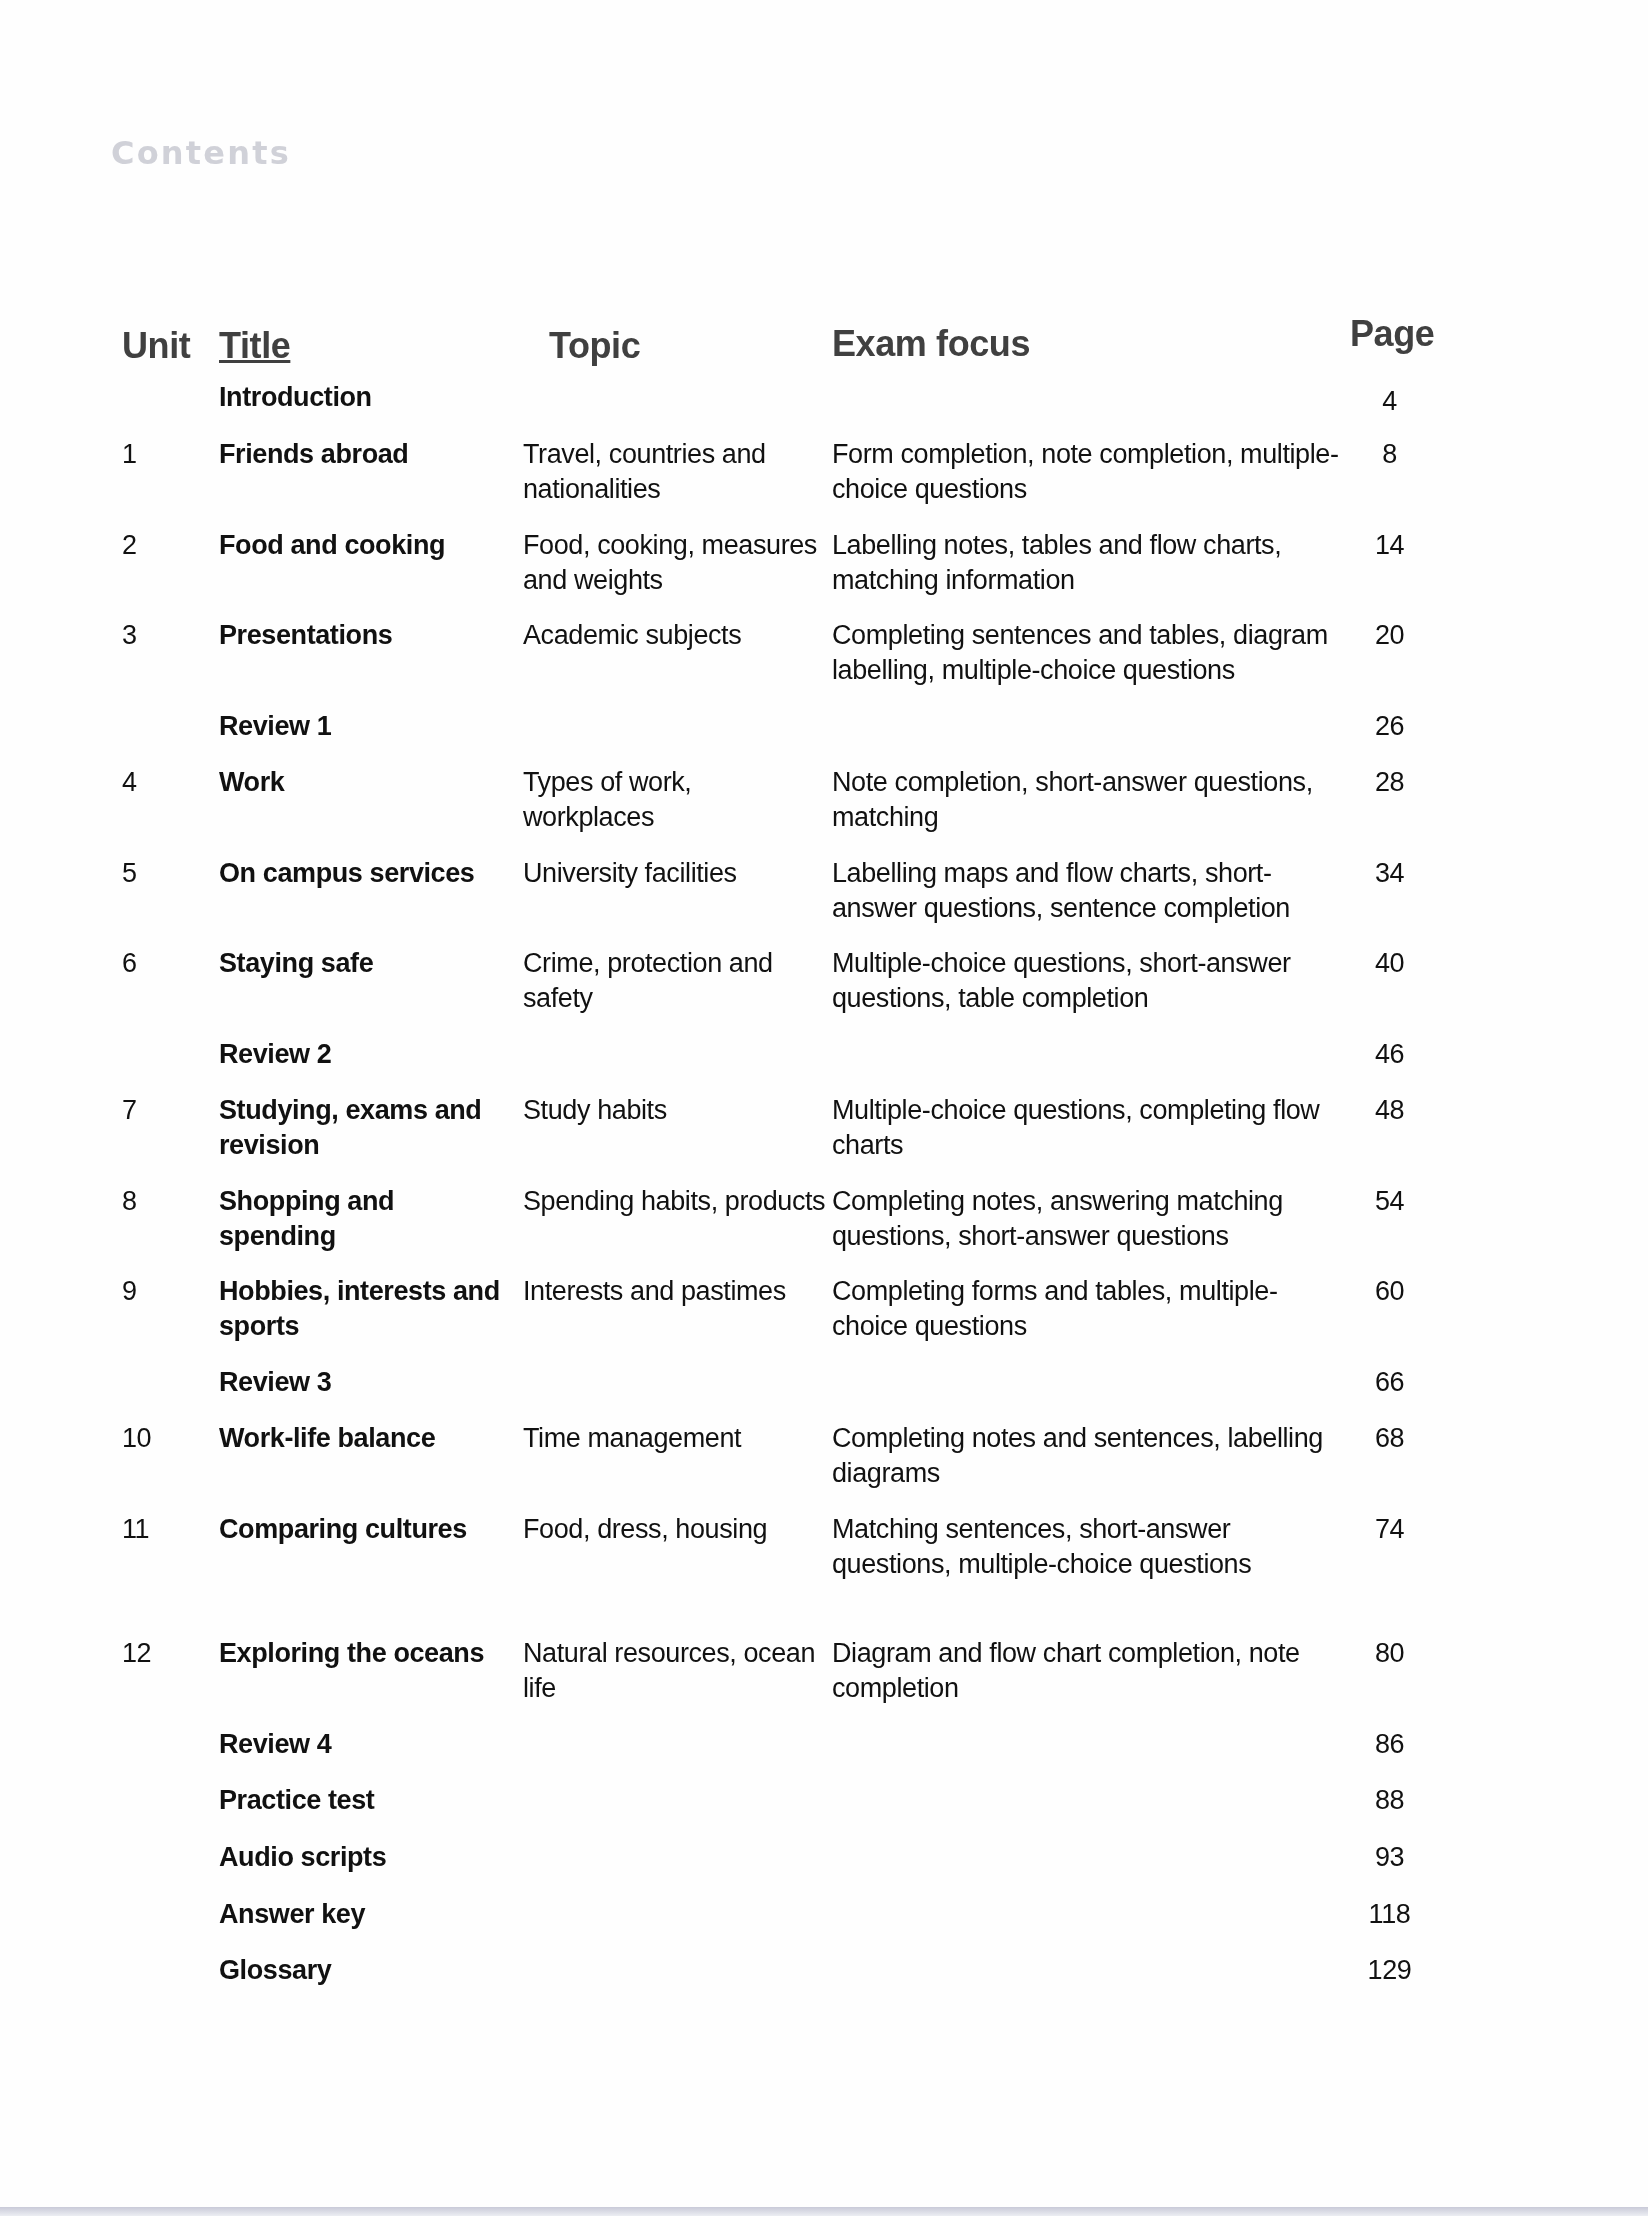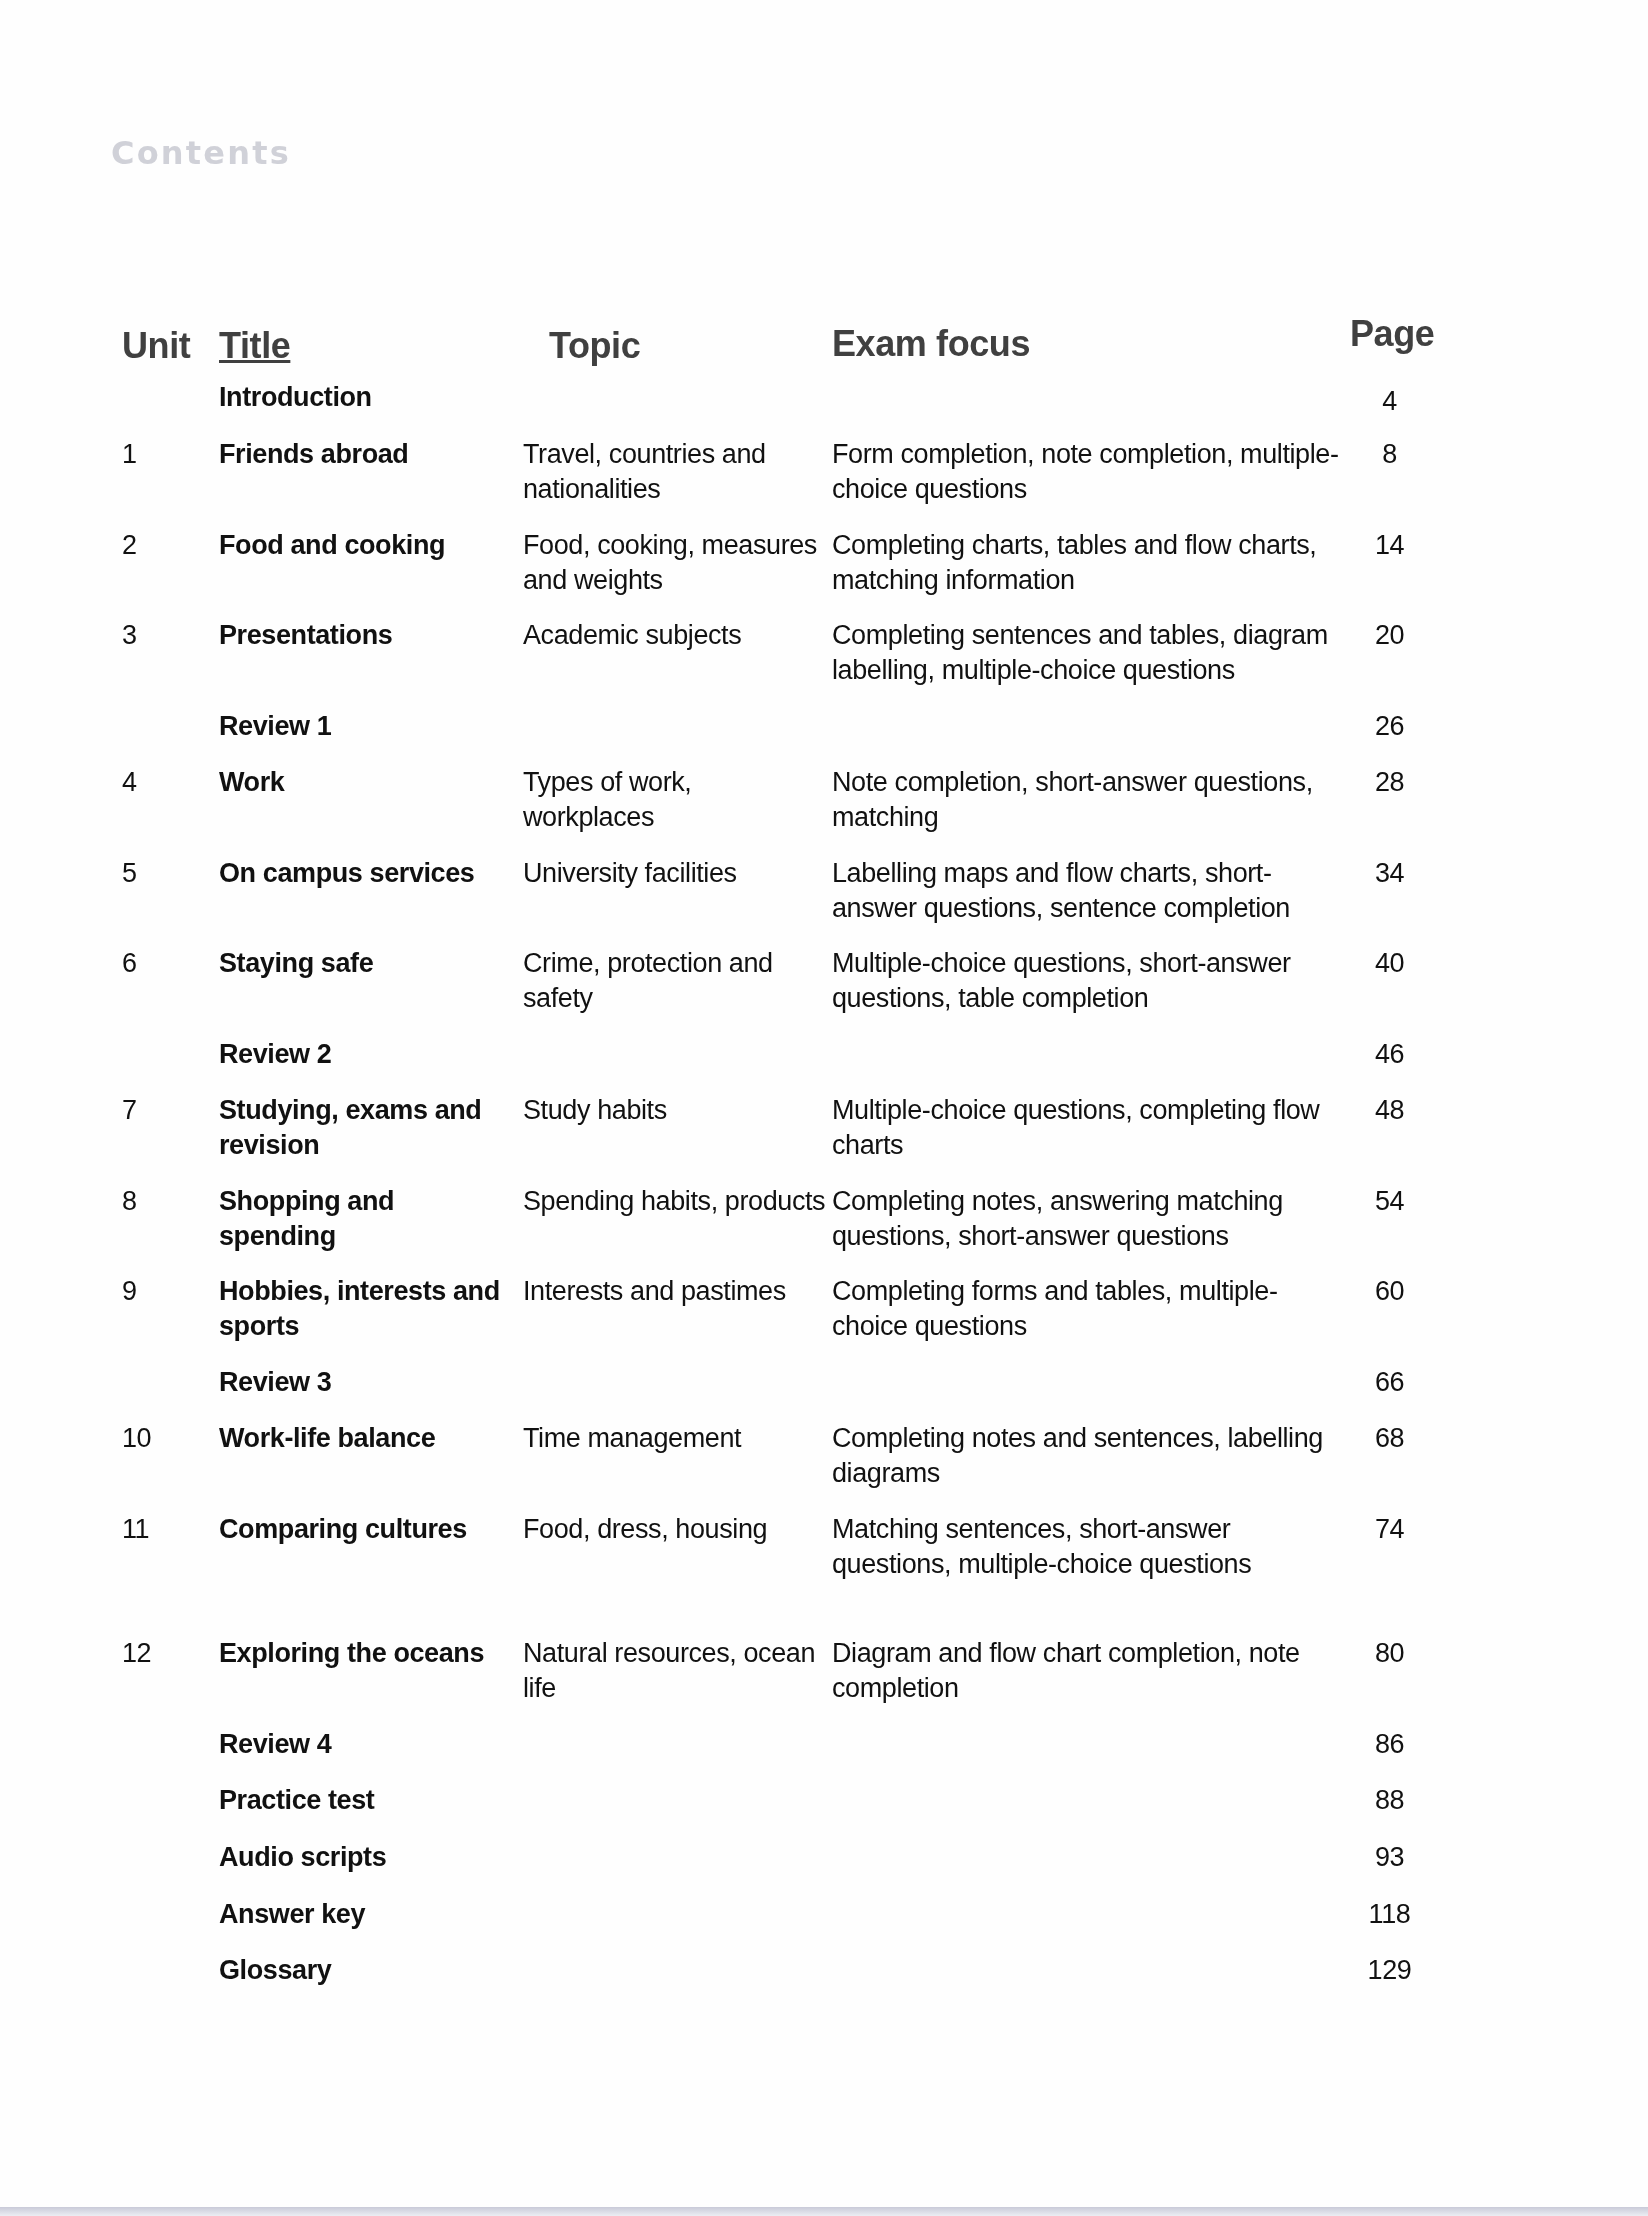--- a/index.html
+++ b/index.html
@@ -102,21 +102,21 @@
       <div class="cell c-title">Friends abroad</div>
       <div class="cell c-topic">Travel, countries and nationalities</div>
       <div class="cell c-exam">Form completion, note completion, multiple-choice questions</div>
       <div class="cell c-page">8</div>
     </div>
 
     <div class="row" style="top:528px">
       <div class="cell c-unit">2</div>
       <div class="cell c-title">Food and cooking</div>
       <div class="cell c-topic">Food, cooking, measures and weights</div>
-      <div class="cell c-exam">Completing charts, tables and flow charts, matching information</div>
+      <div class="cell c-exam">Labelling notes, tables and flow charts, matching information</div>
       <div class="cell c-page">14</div>
     </div>
 
     <div class="row" style="top:618px">
       <div class="cell c-unit">3</div>
       <div class="cell c-title">Presentations</div>
       <div class="cell c-topic">Academic subjects</div>
       <div class="cell c-exam">Completing sentences and tables, diagram labelling, multiple-choice questions</div>
       <div class="cell c-page">20</div>
     </div>

